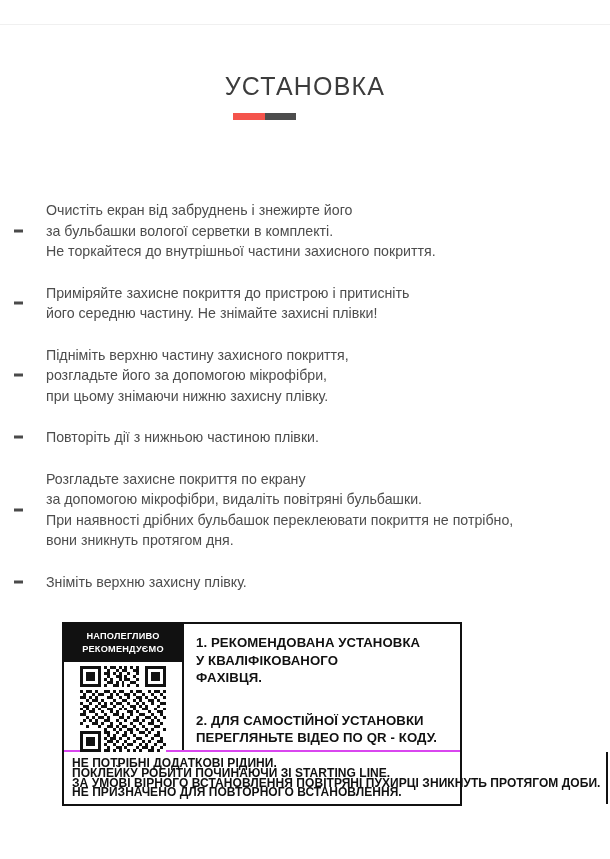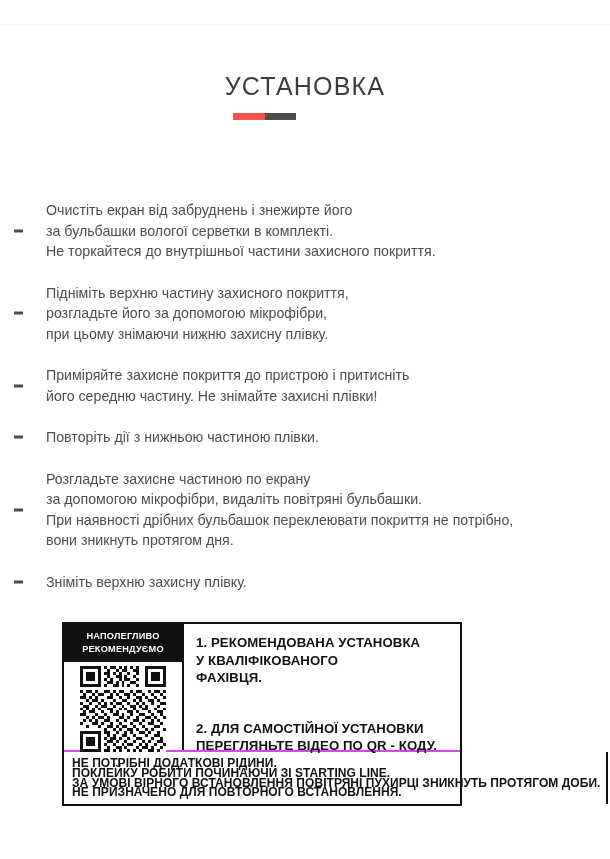--- a/index.html
+++ b/index.html
@@ -136,21 +136,20 @@
   .qr {
     width: 86px;
     height: 86px;
     display: block;
   }
   .card-right {
     flex: 1;
     padding: 10px 8px 6px 12px;
     display: flex;
     flex-direction: column;
-    gap: 8px;
   }
   .card-item {
     font-size: 13.2px;
     font-weight: bold;
     line-height: 17.5px;
     color: #111111;
     letter-spacing: 0.1px;
   }
   .card-item.second { margin-top: 25px; }
   .card-item-line { display: block; white-space: nowrap; }
@@ -208,45 +207,45 @@
     <div class="step-lines">
       <div class="step-line">Очистіть екран від забруднень і знежирте його</div>
       <div class="step-line">за бульбашки вологої серветки в комплекті.</div>
       <div class="step-line">Не торкайтеся до внутрішньої частини захисного покриття.</div>
     </div>
   </div>
 
   <div class="step">
     <span class="step-dash"></span>
     <div class="step-lines">
+      <div class="step-line">Приміряйте захисне покриття до пристрою і притисніть</div>
+      <div class="step-line">його середню частину. Не знімайте захисні плівки!</div>
+    </div>
+  </div>
+
+  <div class="step">
+    <span class="step-dash"></span>
+    <div class="step-lines">
       <div class="step-line">Підніміть верхню частину захисного покриття,</div>
       <div class="step-line">розгладьте його за допомогою мікрофібри,</div>
       <div class="step-line">при цьому знімаючи нижню захисну плівку.</div>
-    </div>
-  </div>
-
-  <div class="step">
-    <span class="step-dash"></span>
-    <div class="step-lines">
-      <div class="step-line">Приміряйте захисне покриття до пристрою і притисніть</div>
-      <div class="step-line">його середню частину. Не знімайте захисні плівки!</div>
     </div>
   </div>
 
   <div class="step">
     <span class="step-dash"></span>
     <div class="step-lines">
       <div class="step-line">Повторіть дії з нижньою частиною плівки.</div>
     </div>
   </div>
 
   <div class="step">
     <span class="step-dash"></span>
     <div class="step-lines">
-      <div class="step-line">Розгладьте захисне частиною по екрану</div>
+      <div class="step-line">Розгладьте захисне покриття по екрану</div>
       <div class="step-line">за допомогою мікрофібри, видаліть повітряні бульбашки.</div>
       <div class="step-line">При наявності дрібних бульбашок переклеювати покриття не потрібно,</div>
       <div class="step-line">вони зникнуть протягом дня.</div>
     </div>
   </div>
 
   <div class="step">
     <span class="step-dash"></span>
     <div class="step-lines">
       <div class="step-line">Зніміть верхню захисну плівку.</div>

